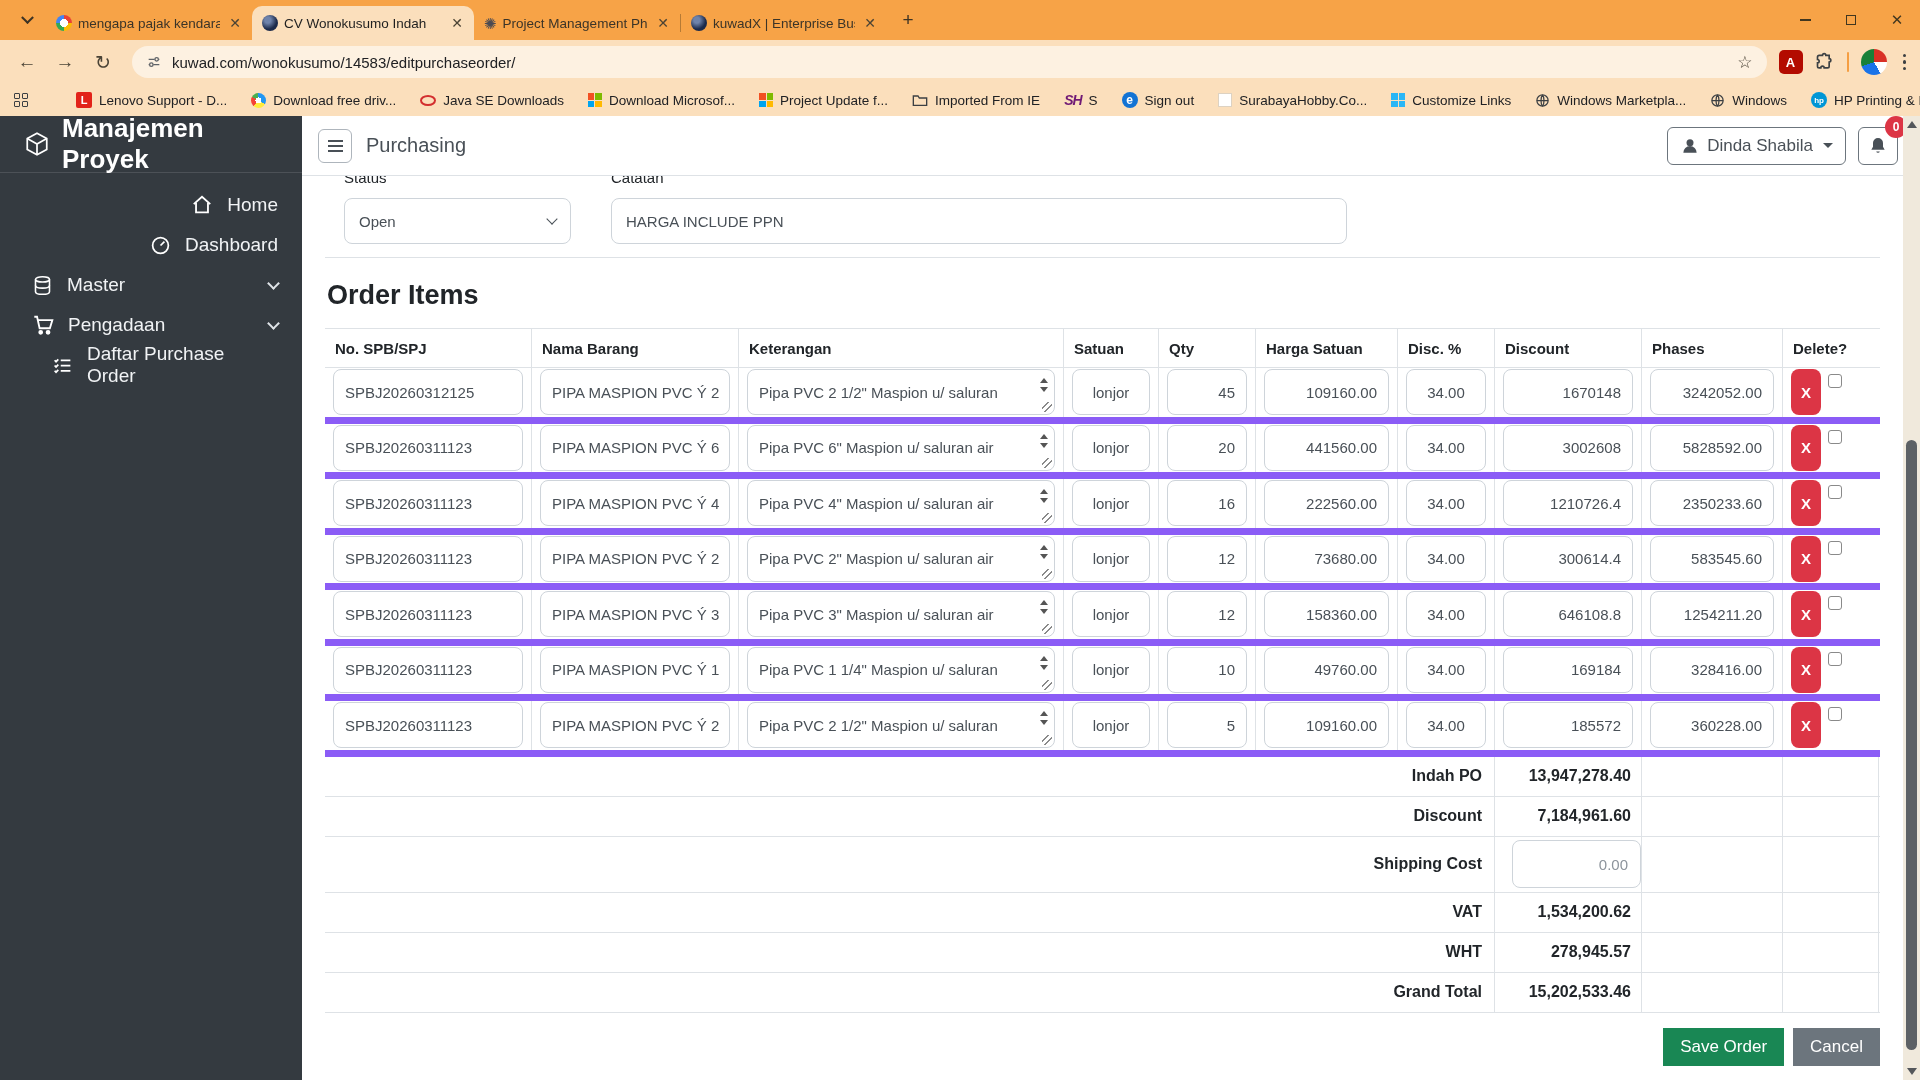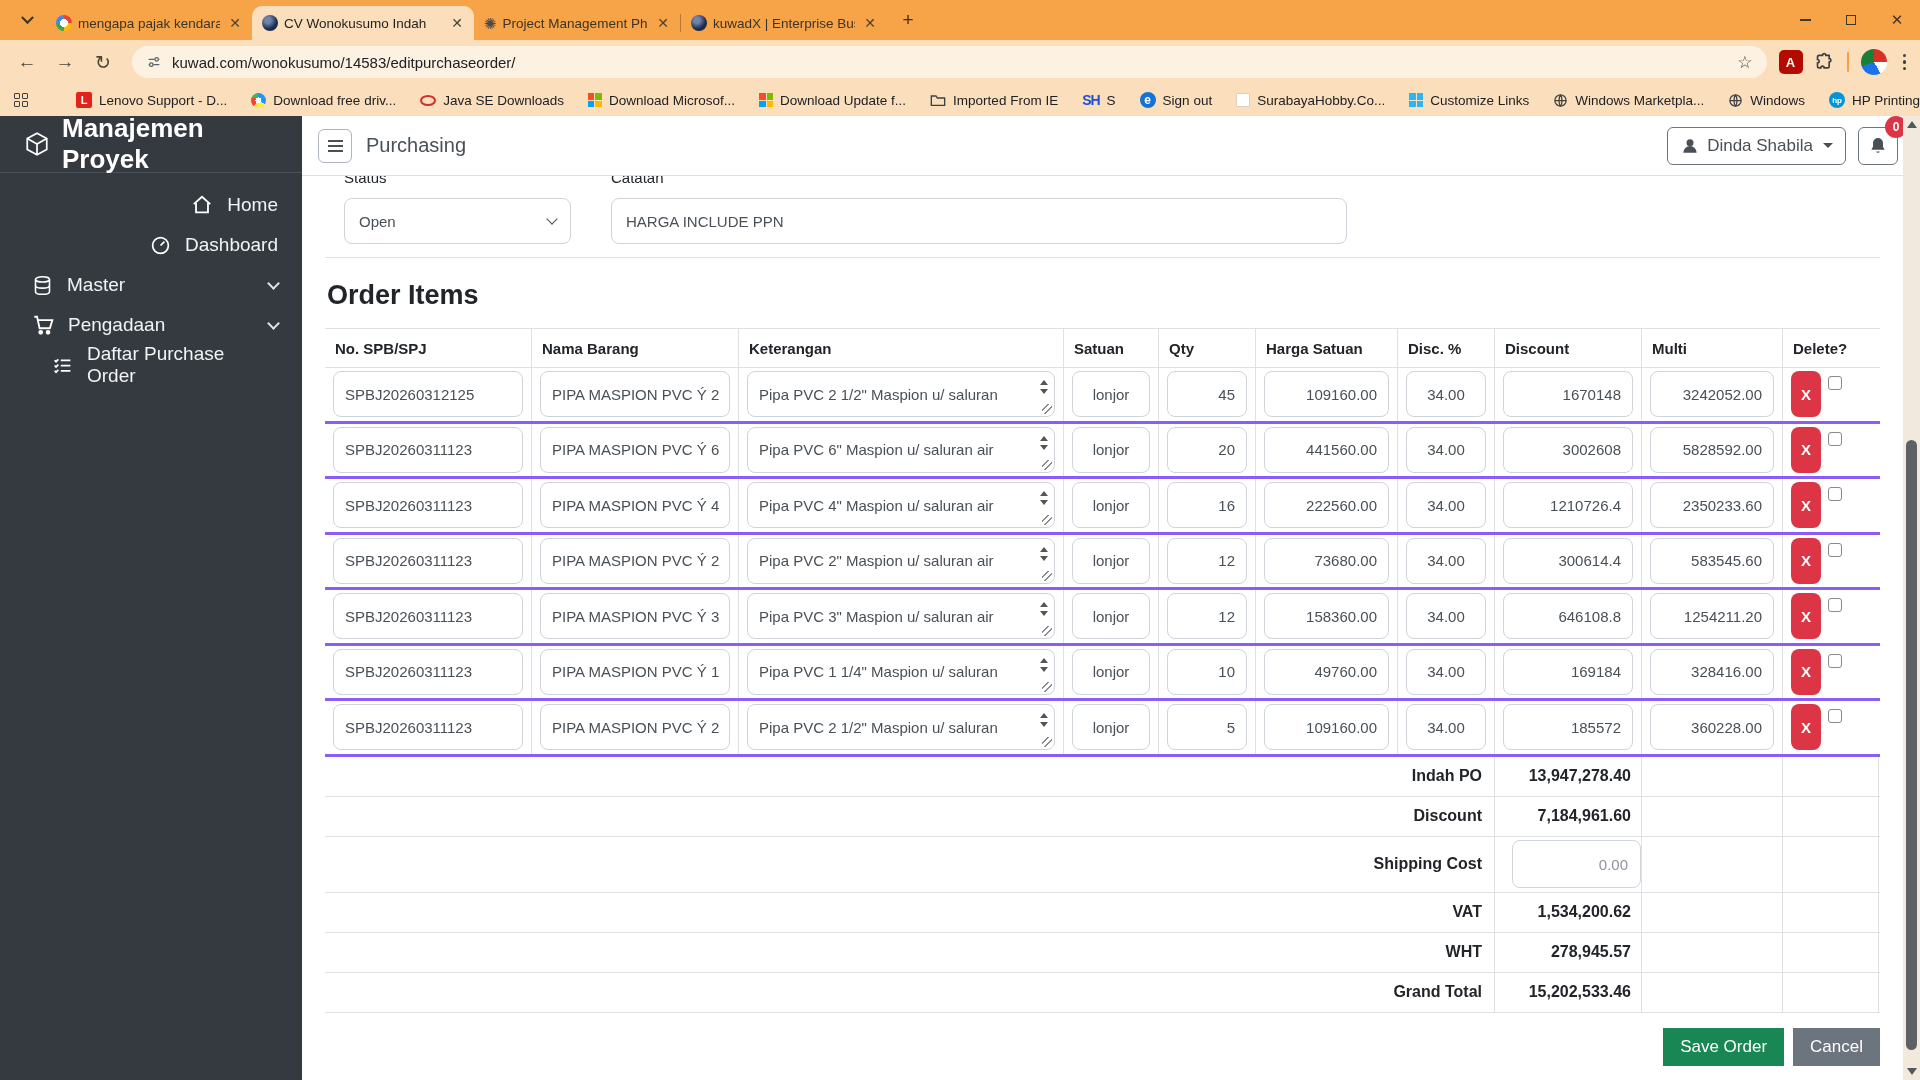--- a/index.html
+++ b/index.html
@@ -41,21 +41,21 @@
   .apps-grid i { width:6px; height:6px; border:1.6px solid #3c4043; border-radius:1px; }
   .bm-sep { width:2px; height:18px; background:#F59E42; border-radius:1px; }
   .i-lenovo { width:16px; height:16px; background:#e2231a; color:#fff; font-weight:bold; font-size:11px; display:flex; align-items:center; justify-content:center; border-radius:2px; }
   .i-swirl { width:15px; height:15px; border-radius:50%; background:radial-gradient(circle at center,#fff 0 3px,transparent 3px),conic-gradient(#2196f3 0 120deg,#ffeb3b 120deg 220deg,#f44336 220deg 300deg,#4caf50 300deg 360deg); }
   .i-oval { width:16px; height:11px; border:2px solid #d32f2f; border-radius:50%; }
   .i-sq4 { display:grid; grid-template-columns:6.5px 6.5px; grid-gap:1px; }
   .i-sq4 i { width:6.5px; height:6.5px; }
   .ms i:nth-child(1){background:#f25022} .ms i:nth-child(2){background:#7fba00}
   .ms i:nth-child(3){background:#00a4ef} .ms i:nth-child(4){background:#ffb900}
   .bl i { background:#29b6f6; }
-  .i-sh { color:#1d4ed8; font-weight:bold; font-size:14px; letter-spacing:-1px; }
+  .i-sh { color:#701a75; font-style:italic; font-weight:bold; font-size:14px; letter-spacing:-1px; }
   .i-ecirc { width:16px; height:16px; border-radius:50%; background:#1273d4; color:#fff; font-size:12px; font-weight:bold; display:flex; align-items:center; justify-content:center; }
   .i-wsq { width:14px; height:14px; background:#fff; border:1px solid #ddd2c2; }
   .i-hp { width:16px; height:16px; border-radius:50%; background:#0096d6; color:#fff; font-weight:bold; font-size:8px; display:flex; align-items:center; justify-content:center; }
 
   
   .page { display:flex; height:964px; position:relative; background:#fff; }
   .sidebar { width:302px; flex-shrink:0; background:#343a40; color:#fff; }
   .brand { height:57px; display:flex; align-items:center; gap:12px; padding:0 24px; font-size:26px; font-weight:bold; border-bottom:1px solid rgba(255,255,255,.12); }
   .side-item { height:40px; display:flex; align-items:center; gap:14px; padding:0 24px 0 32px; font-size:19px; color:#f1f3f5;justify-content:flex-end; }
   .side-item.sub { padding-left:52px; }
@@ -76,21 +76,21 @@
   .f-label { position:absolute; top:-7px; font-size:15px; color:#212529; }
   .inputbox { position:absolute; top:22px; height:46px; border:1px solid #ced4da; border-radius:8px; background:#fff; display:flex; align-items:center; padding:0 14px; font-size:15px; color:#495057; }
   .sel-chev { margin-left:auto; width:8px; height:8px; border-right:1.8px solid #495057; border-bottom:1.8px solid #495057; transform:rotate(45deg); margin-top:-4px; }
 
   .section-title { margin:22px 0 0 2px; font-size:27px; font-weight:bold; color:#212529; }
 
   .otable { margin-top:17px; }
   .t-header { display:flex; height:40px; border-top:1px solid #dee2e6; border-bottom:1px solid #dee2e6; }
   .t-hcell { display:flex; align-items:center; padding:0 10px; font-size:15px; font-weight:bold; color:#212529; border-left:1px solid #dee2e6; }
   .t-hcell:first-child { border-left:none; }
-  .t-row { display:flex; height:55.5px; border-bottom:3px solid #8b5cf6; }
+  .t-row { display:flex; height:55.5px; border-bottom:7px solid #8b5cf6; }
   .t-cell { height:100%; display:flex; align-items:center; padding:0 8px; border-left:1px solid #dee2e6; }
   .t-cell:first-child { border-left:none; }
   .cell-input { position:relative; width:100%; height:46px; border:1px solid #ced4da; border-radius:8px; background:#fff; display:flex; align-items:center; padding:0 11px; font-size:15px; color:#495057; white-space:nowrap; overflow:hidden; }
   .al-right { justify-content:flex-end; }
   .al-center { justify-content:center; }
   .spin { position:absolute; top:3px; right:3px; width:14px; height:24px; display:flex; flex-direction:column; align-items:center; justify-content:center; gap:4px; background:#fff; }
   .spin .up { width:0; height:0; border-left:4px solid transparent; border-right:4px solid transparent; border-bottom:5px solid #555; }
   .spin .dn { width:0; height:0; border-left:4px solid transparent; border-right:4px solid transparent; border-top:5px solid #555; }
   .grip { position:absolute; right:2px; bottom:2px; width:10px; height:10px;
           background:linear-gradient(135deg, transparent 0 4px, #8a8a8a 4px 5.5px, transparent 5.5px 8px, #8a8a8a 8px 9.5px, transparent 9.5px); }
@@ -243,21 +243,21 @@
         </span>
         <span class="bm">
           <span class="side-icon-wrap" style="display: flex; align-items: center;">
             <span class="i-sq4 ms">
               <i></i>
               <i></i>
               <i></i>
               <i></i>
             </span>
           </span>
-          <span>Download Update f...</span>
+          <span>Project Update f...</span>
         </span>
         <span class="bm">
           <span class="side-icon-wrap" style="display: flex; align-items: center;">
             <svg width="16" height="14" viewBox="0 0 24 20" fill="none" stroke="#3c4043" stroke-width="2">
               <path d="M2 4h7l2 3h11v11H2z"></path>
             </svg>
           </span>
           <span>Imported From IE</span>
         </span>
         <span class="bm">
@@ -429,21 +429,21 @@
         <div class="otable">
           <div class="t-header" id="thead">
               <div class="t-hcell" style="width: 206px;">No. SPB/SPJ</div>
               <div class="t-hcell" style="width: 207px;">Nama Barang</div>
               <div class="t-hcell" style="width: 325px;">Keterangan</div>
               <div class="t-hcell" style="width: 95px;">Satuan</div>
               <div class="t-hcell" style="width: 97px;">Qty</div>
               <div class="t-hcell" style="width: 142px;">Harga Satuan</div>
               <div class="t-hcell" style="width: 97px;">Disc. %</div>
               <div class="t-hcell" style="width: 147px;">Discount</div>
-              <div class="t-hcell" style="width: 141px;">Multi</div>
+              <div class="t-hcell" style="width: 141px;">Phases</div>
               <div class="t-hcell" style="width: 98px;">Delete?</div>
             </div>
           <div id="tbody">
               <div class="t-row">
                 <div class="t-cell" style="width: 206px;">
                   <div class="cell-input ">
                     <span>SPBJ20260312125</span>
                   </div>
                 </div>
                 <div class="t-cell" style="width: 207px;">

